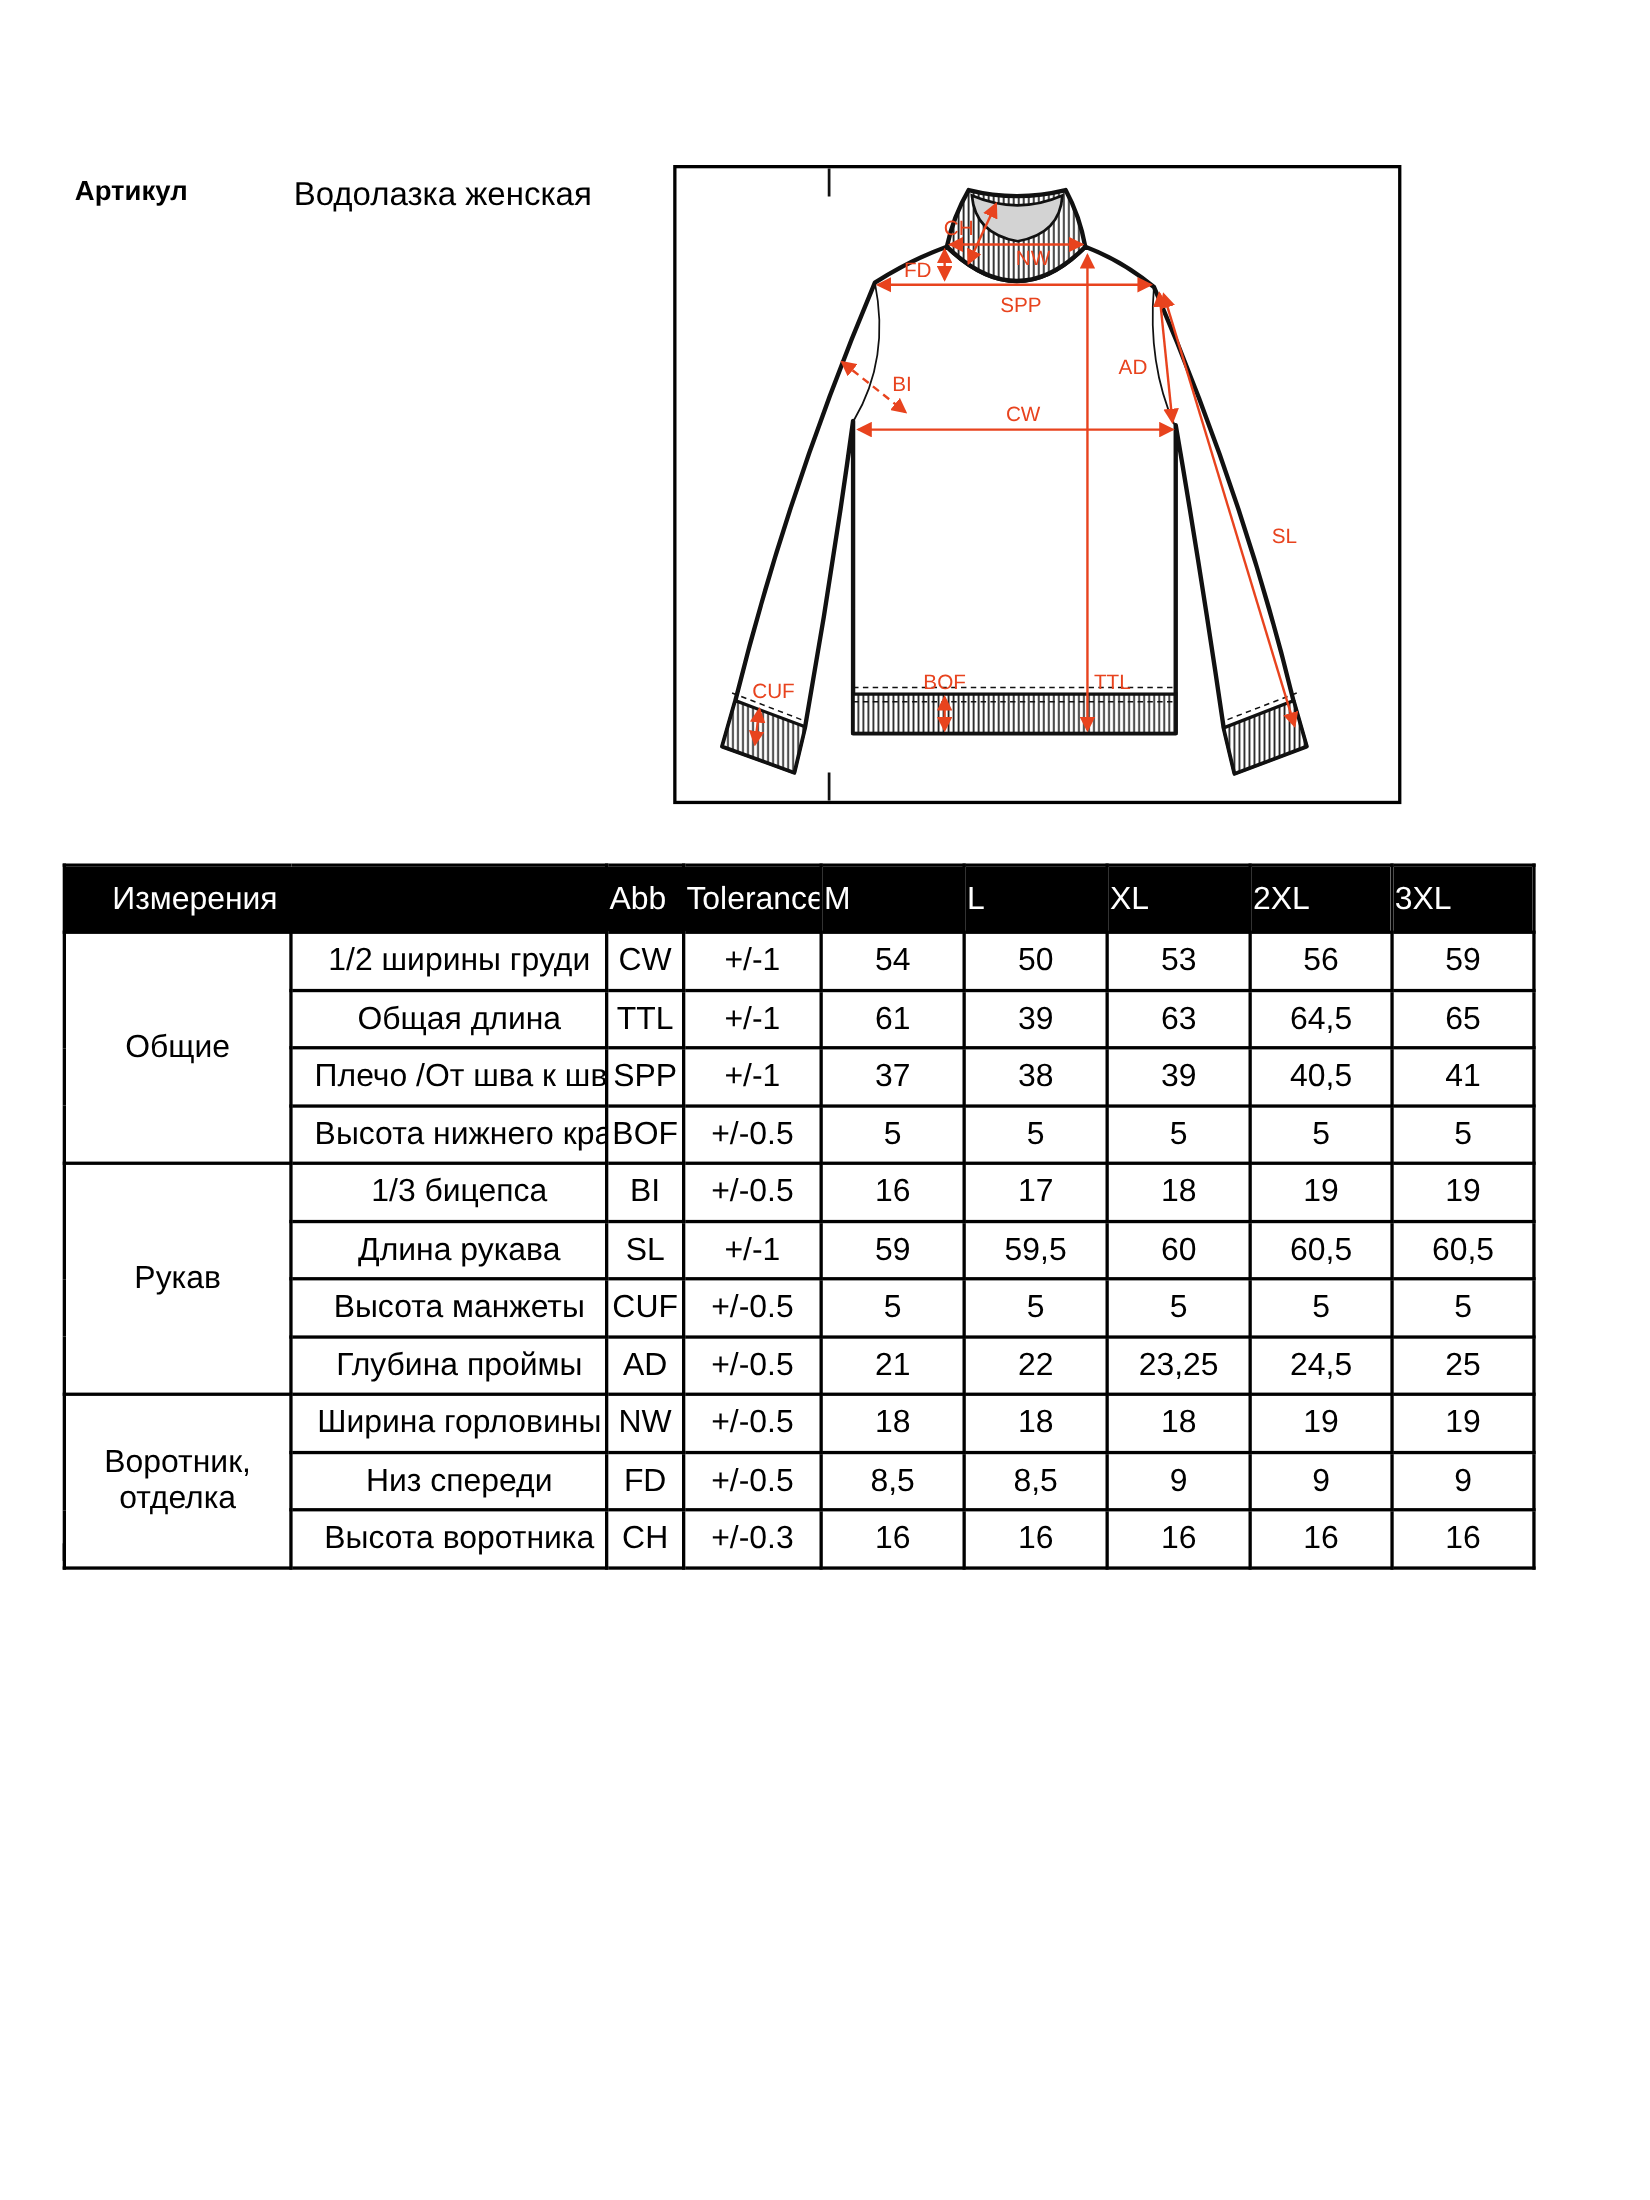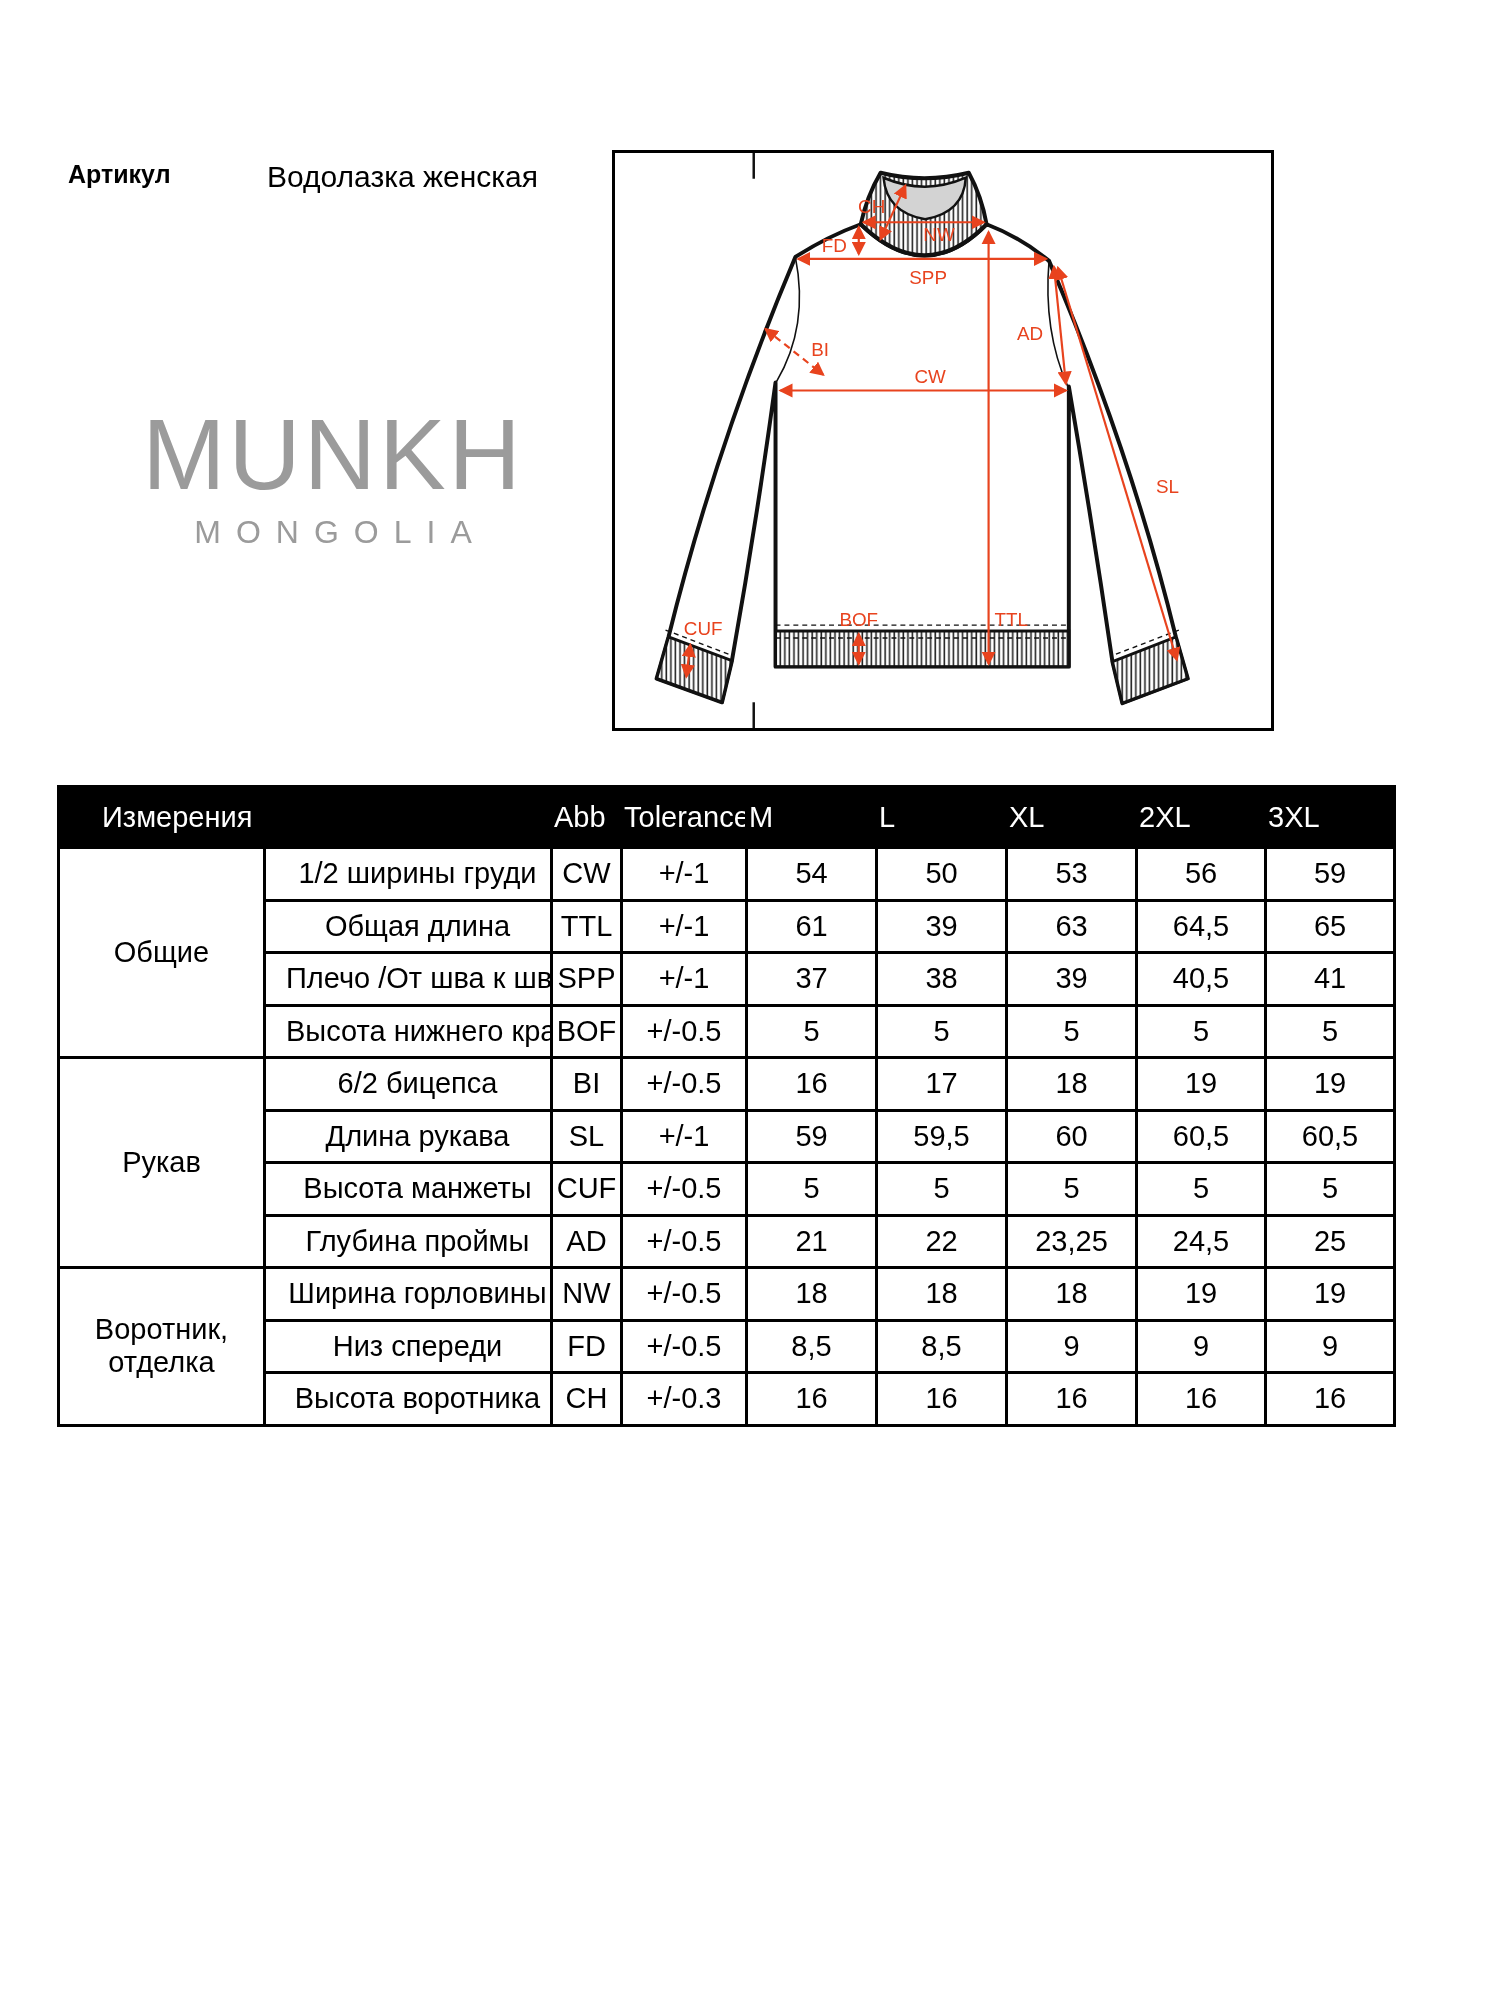--- a/index.html
+++ b/index.html
@@ -32,24 +32,20 @@
   .table-tail{position:absolute;left:57px;top:1403px;width:3px;height:16px;background:#000;}
 </style>
 </head>
 <body>
 
 <div class="page">
 
   <div class="article-label">Артикул</div>
   <div class="article-value">Водолазка женская</div>
 
-  <div class="logo">
-    <div class="logo-brand">MUNKH</div>
-    <div class="logo-sub">MONGOLIA</div>
-  </div>
 
   <div class="diagram">
     <svg viewBox="0 0 662 581" preserveAspectRatio="none">
       <defs>
         <marker id="ah" viewBox="0 0 10 10" refX="8.5" refY="5" markerWidth="6.5" markerHeight="6.5" orient="auto-start-reverse">
           <path d="M0,0 L10,5 L0,10 Z" fill="#e8431e"></path>
         </marker>
         <pattern id="rib" width="4.6" height="8" patternUnits="userSpaceOnUse">
           <rect width="4.6" height="8" fill="#fff"></rect>
           <line x1="1.2" y1="0" x2="1.2" y2="8" stroke="#222" stroke-width="1.6"></line>
@@ -182,21 +178,21 @@
         <td>+/-0.5</td>
         <td>5</td>
         <td>5</td>
         <td>5</td>
         <td>5</td>
         <td>5</td>
       </tr>
 
       <tr>
         <td rowspan="4" class="cell-group">Рукав</td>
-        <td class="cell-name">6/2 бицепса</td>
+        <td class="cell-name">1/3 бицепса</td>
         <td>BI</td>
         <td>+/-0.5</td>
         <td>16</td>
         <td>17</td>
         <td>18</td>
         <td>19</td>
         <td>19</td>
       </tr>
       <tr>
         <td class="cell-name">Длина рукава</td>

